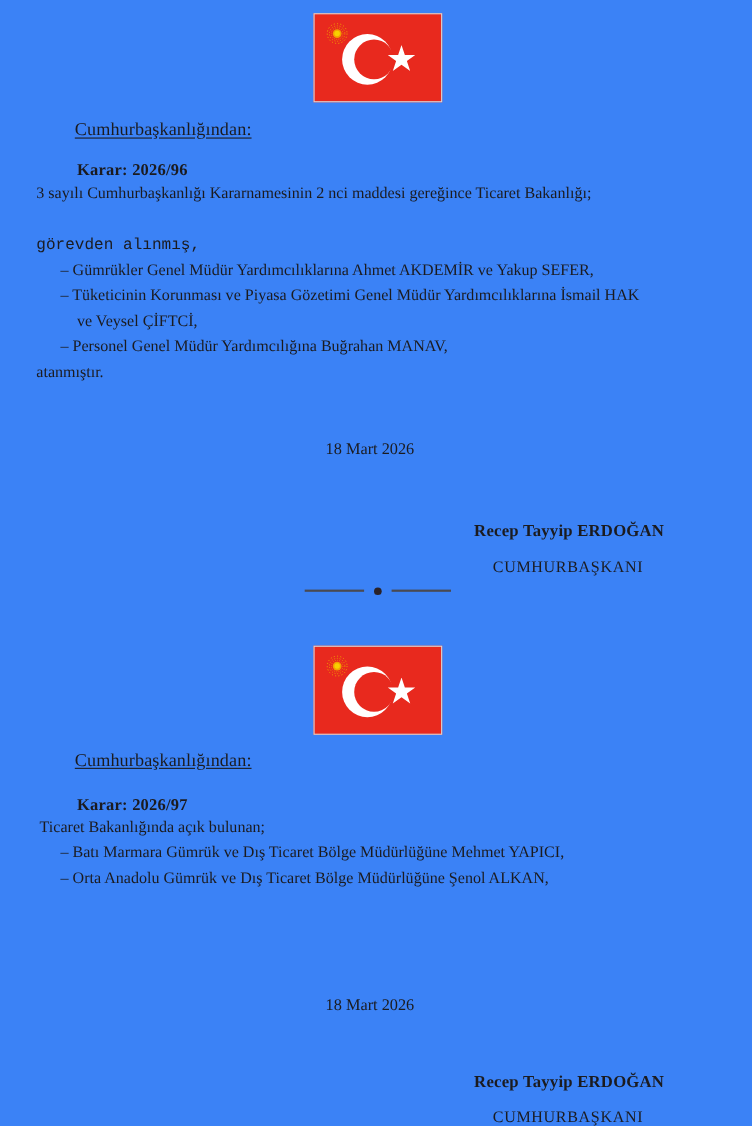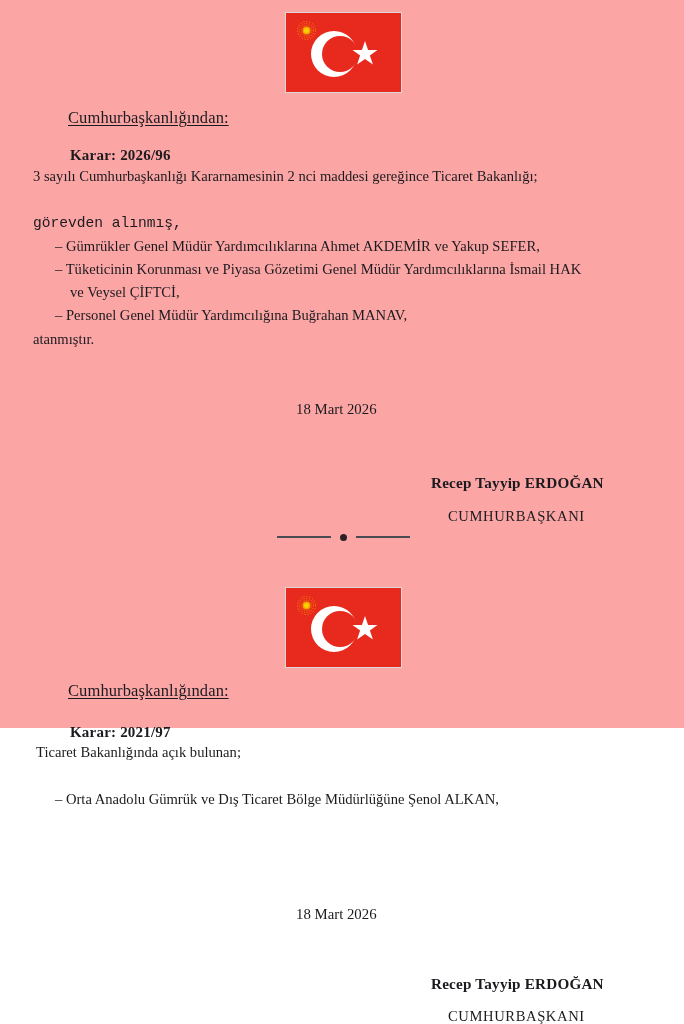--- a/index.html
+++ b/index.html
@@ -15,22 +15,22 @@
     overflow: hidden;
     font-family: "Liberation Serif", "DejaVu Serif", serif;
     color: #1b1b1f;
     -webkit-font-smoothing: antialiased;
   }
 
   .page {
     position: absolute;
     inset: 0;
     width: 684px;
-    height: 728px;
-    background: #fca5a5;
+    height: 1024px;
+    background: #3b82f6;
   }
 
   
   .flag {
     position: absolute;
     width: 117px;
     height: 81px;
     background: #e8291e;
     border: 1px solid #d9d9d9;
     box-sizing: border-box;
@@ -195,23 +195,24 @@
         <circle cx="25" cy="25" r="5" fill="#f7d000"></circle>
       </svg>
     </div>
     <div class="crescent-outer"></div>
     <div class="crescent-inner"></div>
     <div class="star"></div>
   </div>
 
   <div class="heading" style="left:68px; top:681px;">Cumhurbaşkanlığından:</div>
 
-  <div class="karar" style="left:70px; top:708px;">Karar: 2021/97</div>
+  <div class="karar" style="left:70px; top:708px;">Karar: 2026/97</div>
 
   <div class="body-line" style="left:36px; top:741px;">Ticaret Bakanlığında açık bulunan;</div>
+  <div class="body-line dash" style="left:55px; top:764px;">– Batı Marmara Gümrük ve Dış Ticaret Bölge Müdürlüğüne Mehmet YAPICI,</div>
   <div class="body-line dash" style="left:55px; top:788px;">– Orta Anadolu Gümrük ve Dış Ticaret Bölge Müdürlüğüne Şenol ALKAN,</div>
 
   <div class="date" style="left:296px; top:874px;">18 Mart 2026</div>
 
   <div class="sign-name" style="left:431px; top:975px;">Recep Tayyip ERDOĞAN</div>
   <div class="sign-title" style="left:448px; top:1008px;">CUMHURBAŞKANI</div>
 
 </div>
 
 </body></html>

